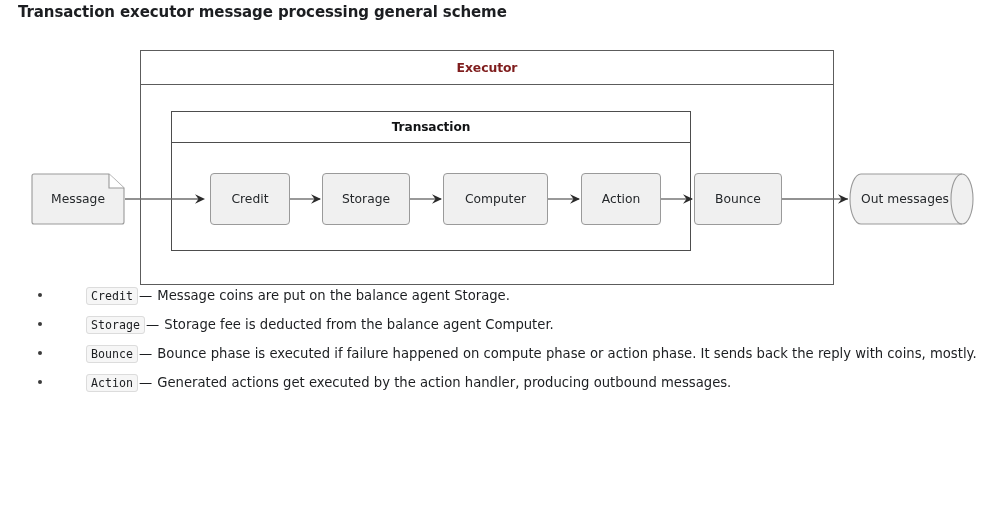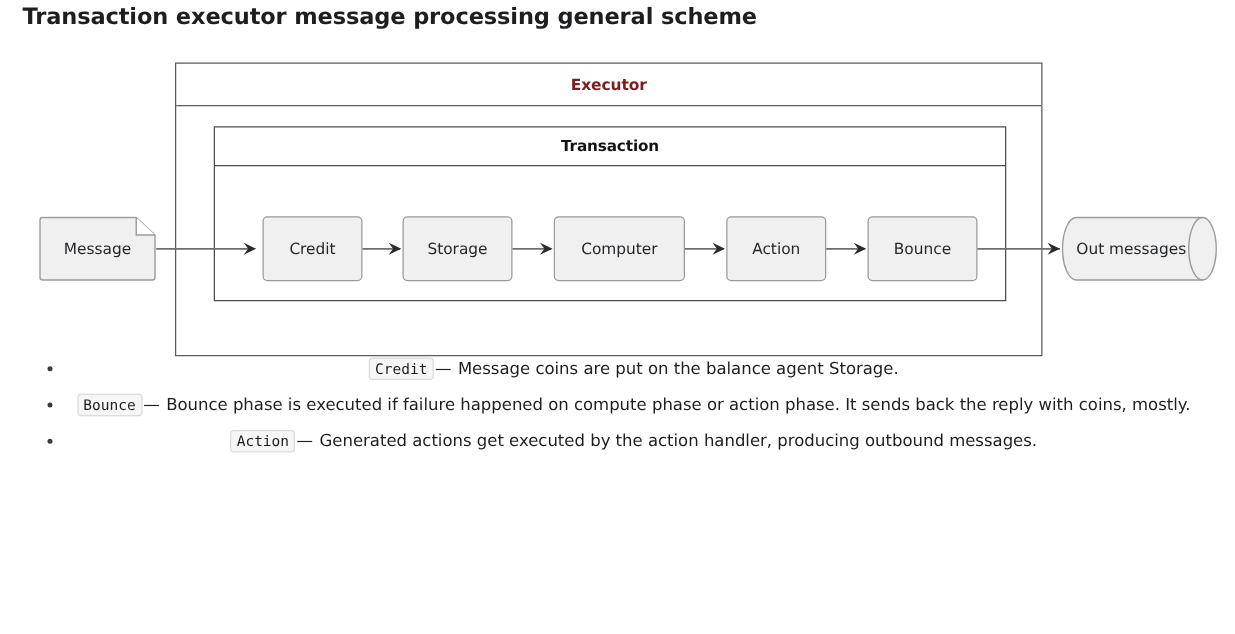--- a/index.html
+++ b/index.html
@@ -14,21 +14,21 @@
     font-family: "DejaVu Sans", "Liberation Sans", sans-serif;
     color: #1c1e21;
     overflow: hidden;
   }
 
   
   .page-title {
     position: absolute;
     left: 18px;
     top: 3px;
-    font-size: 18px;
+    font-size: 15px;
     font-weight: bold;
     letter-spacing: -0.1px;
     color: #1c1e21;
     white-space: nowrap;
   }
 
   
   .diagram {
     position: absolute;
     left: 0;
@@ -64,22 +64,22 @@
     font-size: 12.4px;
     font-weight: bold;
     color: #7f1d1d;
     letter-spacing: -0.1px;
   }
 
   
   .transaction-box {
     position: absolute;
     left: 30px;
-    top: 50px;
-    width: 634px;
+    top: 60px;
+    width: 520px;
     height: 140px;
     border: 1.2px solid #4d4d4d;
     box-sizing: border-box;
     background: transparent;
   }
   .transaction-header {
     position: absolute;
     left: 0;
     top: 0;
     width: 100%;
@@ -173,26 +173,25 @@
 
   
   .notes-list {
     position: absolute;
     left: 0;
     top: 286px;
     width: 988px;
   }
   .note-item {
     position: relative;
-    padding-left: 26px;
+    padding-left: 86px;
     margin-bottom: 9.5px;
     font-size: 13.2px;
     line-height: 1.48;
     color: #1c1e21;
-    text-align: center;
   }
   .note-item .bullet {
     position: absolute;
     left: 38px;
     top: 7px;
     width: 4px;
     height: 4px;
     background: #3b3b3b;
     border-radius: 50%;
   }
@@ -307,20 +306,24 @@
 
 </div>
 
 <div class="notes-list">
 
   <div class="note-item">
     <span class="bullet"></span>
     <code class="inline-code">Credit</code><span class="dash">—</span> <span>Message coins are put on the balance agent Storage.</span>
   </div>
 
+  <div class="note-item">
+    <span class="bullet"></span>
+    <code class="inline-code">Storage</code><span class="dash">—</span> <span>Storage fee is deducted from the balance agent Computer.</span>
+  </div>
 
 
   <div class="note-item">
     <span class="bullet"></span>
     <code class="inline-code">Bounce</code><span class="dash">—</span> <span>Bounce phase is executed if failure happened on compute phase or action phase. It sends back the reply with coins, mostly.</span>
   </div>
 
   <div class="note-item">
     <span class="bullet"></span>
     <code class="inline-code">Action</code><span class="dash">—</span> <span>Generated actions get executed by the action handler, producing outbound messages.</span>

